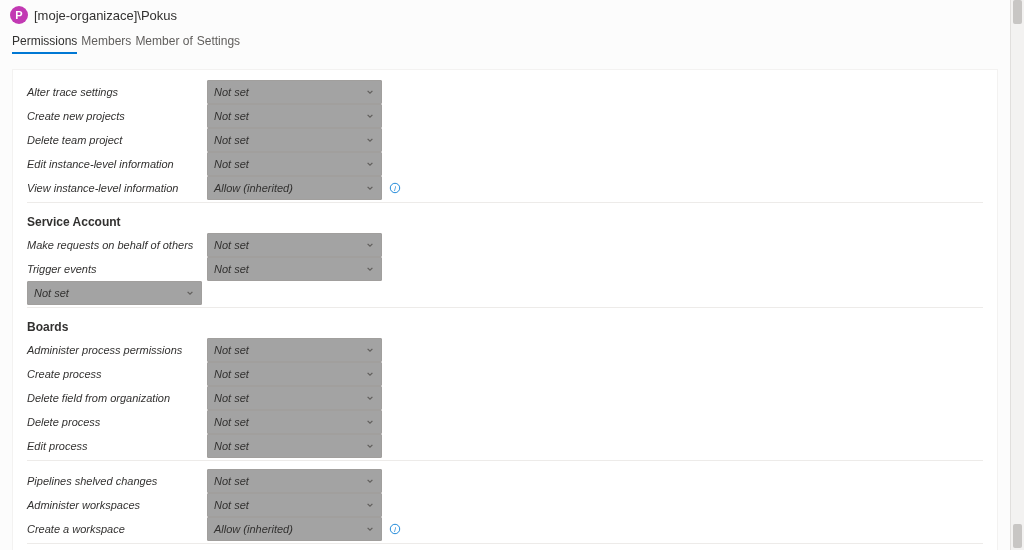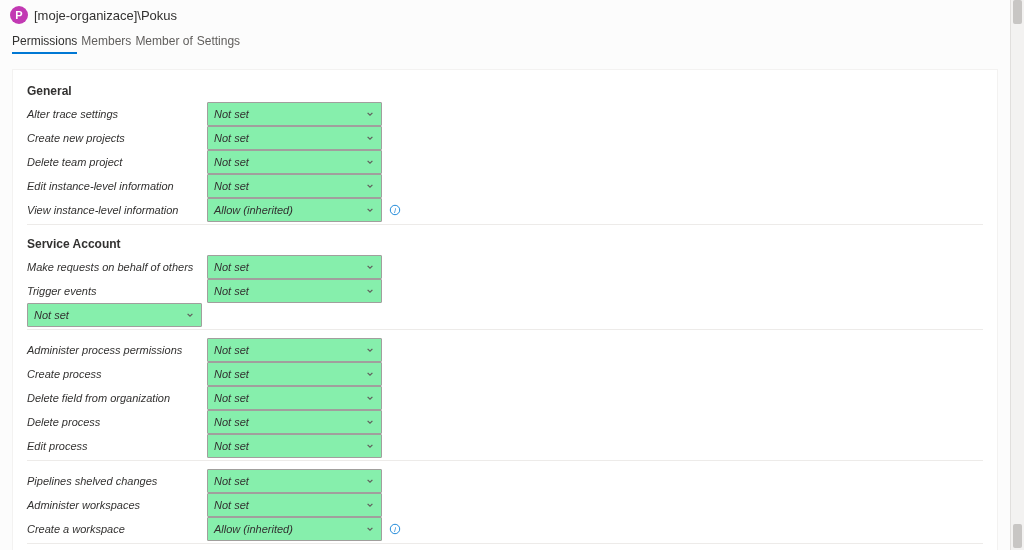--- a/index.html
+++ b/index.html
@@ -113,21 +113,21 @@
     width: 180px;
     flex-shrink: 0;
     font-size: 11px;
     color: #323130;
   }
   .select {
     position: relative;
     width: 175px;
     height: 24px;
     border: 1px solid #a19f9d;
-    background: #86efac;
+    background: #a3a3a3;
     display: flex;
     align-items: center;
     padding: 0 6px;
     font-size: 11px;
     color: #323130;
     border-radius: 1px;
     cursor: pointer;
   }
   .select.inherited {
     color: #323130;
@@ -187,21 +187,20 @@
 
     <div class="tabs" id="tabs">
         <div class="tab active">Permissions</div>
         <div class="tab">Members</div>
         <div class="tab">Member of</div>
         <div class="tab">Settings</div>
       </div>
 
     <div class="content-card" id="groups">
         <div class="group">
-          <div class="group-header">General</div>
           <div class="group-rows">
             <div class="row">
               <div class="row-label">Alter trace settings</div>
               <div class="select">
                 <span>Not set</span>
                 <span class="chevron">
                   <svg viewBox="0 0 10 10">
                     <path d="M2 3.5 L5 6.5 L8 3.5"></path>
                   </svg>
                 </span>
@@ -290,20 +289,21 @@
                 <span class="chevron">
                   <svg viewBox="0 0 10 10">
                     <path d="M2 3.5 L5 6.5 L8 3.5"></path>
                   </svg>
                 </span>
               </div>
             </div>
           </div>
         </div>
         <div class="group">
+          <div class="group-header">Boards</div>
           <div class="group-rows">
             <div class="row">
               <div class="row-label">Administer process permissions</div>
               <div class="select">
                 <span>Not set</span>
                 <span class="chevron">
                   <svg viewBox="0 0 10 10">
                     <path d="M2 3.5 L5 6.5 L8 3.5"></path>
                   </svg>
                 </span>

